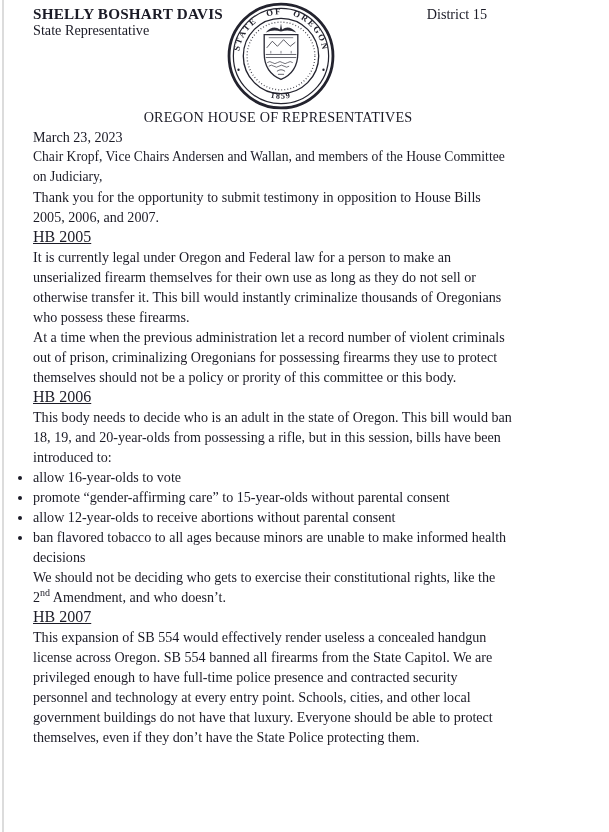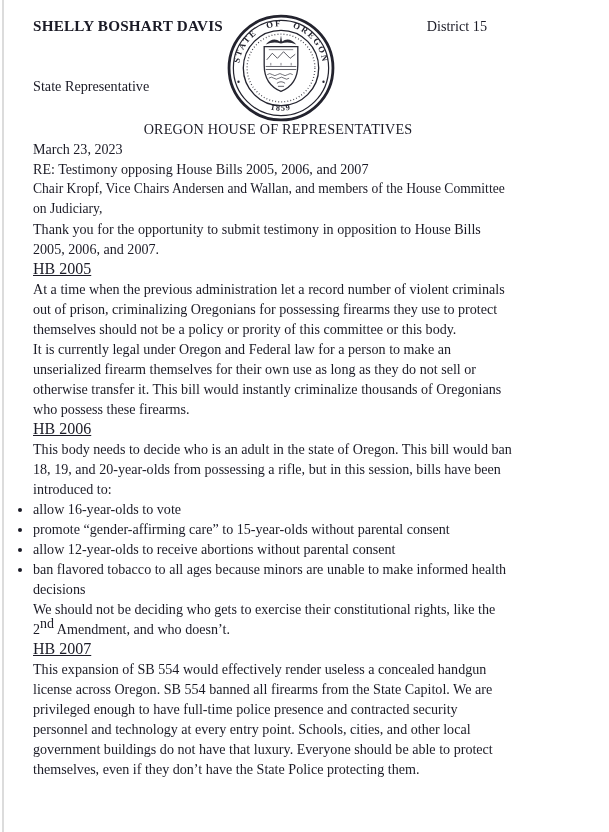--- a/index.html
+++ b/index.html
@@ -5,37 +5,37 @@
   html, body { margin: 0; padding: 0; background: #ffffff; }
   .page {
     position: relative;
     width: 539px;
     height: 832px;
     background: #ffffff;
     overflow: hidden;
     font-family: "Liberation Serif", "DejaVu Serif", serif;
     color: #1b1b26;
     box-sizing: border-box;
-    padding: 17px 24px 0 33px;
+    padding: 5px 24px 0 33px;
   }
   .edge-line {
     position: absolute;
     left: 2px; top: 0; bottom: 0;
     width: 2px;
     background: #dcdcdc;
   }
   
   .letterhead { position: relative; height: 102px; }
   .rep-name {
     font-size: 15.2px;
     font-weight: bold;
     line-height: 17px;
     letter-spacing: 0.2px;
   }
-  .rep-title { font-size: 14.2px; line-height: 17px; margin-top: 44px; }
+  .rep-title { font-size: 14.2px; line-height: 17px; }
   .district {
     position: absolute;
     top: 1px; right: 28px;
     font-size: 14.2px;
   }
   .seal {
     position: absolute;
     left: 50%; top: -3px;
     transform: translateX(-50%);
     margin-left: 7px;
@@ -69,21 +69,21 @@
     text-decoration: underline;
   }
   .para { margin-top: 5px; }
   .bullet-list {
     margin-top: 3px;
     padding-left: 55px;
     list-style: disc outside;
   }
   .bullet-list li { line-height: 20px; }
   .closing { margin-top: 5px; }
-  sup { font-size: 14px; line-height: 0; }
+  sup { font-size: 10px; line-height: 0; }
 </style>
 </head>
 <body>
 
 <div class="page">
   <div class="edge-line"></div>
 
   <header class="letterhead">
     <div class="rep-name">SHELLY BOSHART DAVIS</div>
     <div class="rep-title">State Representative</div>
@@ -113,29 +113,28 @@
         <path d="M98,136 q8,-6 16,0 M100,142 h12" stroke-width="1.4"></path>
         <path d="M82,70 h48 M86,96 v5 M106,96 v5 M126,96 v5" stroke-width="1.1"></path>
       </g>
     </svg>
   </header>
 
   <div class="org-line">OREGON HOUSE OF REPRESENTATIVES</div>
 
   <p class="body-text date-line">March 23, 2023</p>
 
-  <p class="body-text subject-line">RE: Testimony opposing House Bills 2005, 2006, and 2007</p>
 
   <p class="salutation">Chair Kropf, Vice Chairs Andersen and Wallan, and members of the House Committee on Judiciary,</p>
 
   <p class="body-text intro-para">Thank you for the opportunity to submit testimony in opposition to House Bills 2005, 2006, and 2007.</p>
 
   <h2 class="section-heading">HB 2005</h2>
+  <p class="body-text para">It is currently legal under Oregon and Federal law for a person to make an unserialized firearm themselves for their own use as long as they do not sell or otherwise transfer it. This bill would instantly criminalize thousands of Oregonians who possess these firearms.</p>
   <p class="body-text para">At a time when the previous administration let a record number of violent criminals out of prison, criminalizing Oregonians for possessing firearms they use to protect themselves should not be a policy or prority of this committee or this body.</p>
-  <p class="body-text para">It is currently legal under Oregon and Federal law for a person to make an unserialized firearm themselves for their own use as long as they do not sell or otherwise transfer it. This bill would instantly criminalize thousands of Oregonians who possess these firearms.</p>
 
   <h2 class="section-heading">HB 2006</h2>
   <p class="body-text para">This body needs to decide who is an adult in the state of Oregon. This bill would ban 18, 19, and 20-year-olds from possessing a rifle, but in this session, bills have been introduced to:</p>
   <ul class="body-text bullet-list">
     <li>allow 16-year-olds to vote</li>
     <li>promote “gender-affirming care” to 15-year-olds without parental consent</li>
     <li>allow 12-year-olds to receive abortions without parental consent</li>
     <li>ban flavored tobacco to all ages because minors are unable to make informed health decisions</li>
   </ul>
   <p class="body-text closing"><span>We should not be deciding who gets to exercise their constitutional rights, like the 2</span><sup>nd</sup><span> Amendment, and who doesn’t.</span></p>

